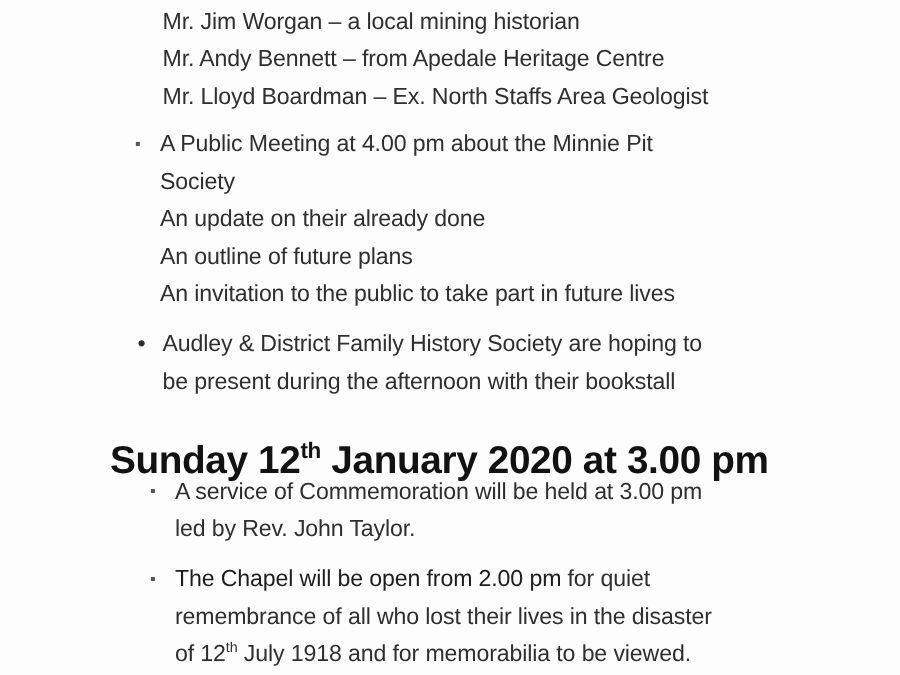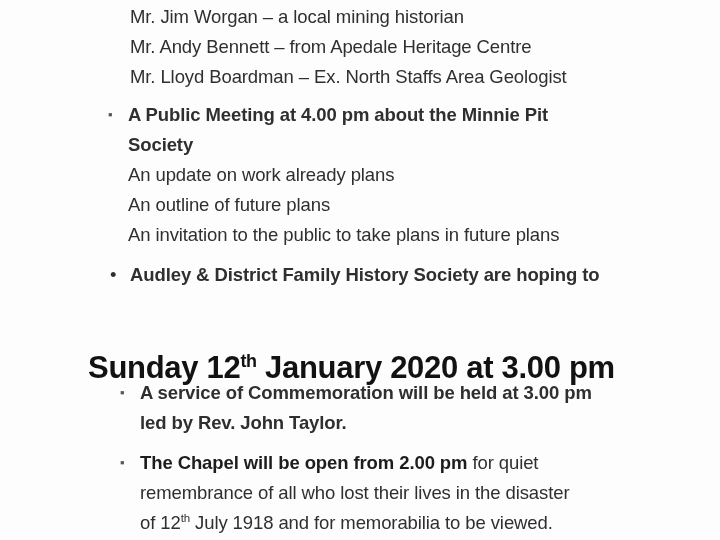--- a/index.html
+++ b/index.html
@@ -22,21 +22,21 @@
   }
 
   
   .line {
     font-size: 18.5px;
     line-height: 30px;
     letter-spacing: -0.1px;
     white-space: nowrap;
     color: #2f2f2f;
   }
-  .bold { font-weight: bold; color: #1d1d1d; }
+  .bold { font-weight: normal; color: #1d1d1d; }
   .reg  { font-weight: normal; }
 
   
   .speakers {
     position: absolute;
     left: 130px;
     top: 2px;
   }
 
   
@@ -101,30 +101,31 @@
     <div class="line reg">Mr. Jim Worgan – a local mining historian</div>
     <div class="line reg">Mr. Andy Bennett – from Apedale Heritage Centre</div>
     <div class="line reg">Mr. Lloyd Boardman – Ex. North Staffs Area Geologist</div>
   </div>
 
   <div class="bullet-block" id="block-public-meeting">
     <div class="bullet-mark small">▪</div>
     <div class="bullet-body">
       <div class="wrap bold">A Public Meeting at 4.00 pm about the Minnie Pit</div>
       <div class="wrap bold">Society</div>
-      <div class="wrap reg">An update on work already plans</div>
+      <div class="wrap reg">An update on their already done</div>
       <div class="wrap reg">An outline of future plans</div>
-      <div class="wrap reg">An invitation to the public to take plans in future plans</div>
+      <div class="wrap reg">An invitation to the public to take part in future lives</div>
     </div>
   </div>
 
   <div class="bullet-block" id="block-audley">
     <div class="bullet-mark">•</div>
     <div class="bullet-body">
       <div class="wrap bold">Audley &amp; District Family History Society are hoping to</div>
+      <div class="wrap bold">be present during the afternoon with their bookstall</div>
     </div>
   </div>
 
   <div class="heading">
     <span>Sunday 12</span><sup>th</sup><span> January 2020 at 3.00 pm</span>
   </div>
 
   <div class="bullet-block" id="block-service">
     <div class="bullet-mark small">▪</div>
     <div class="bullet-body">

